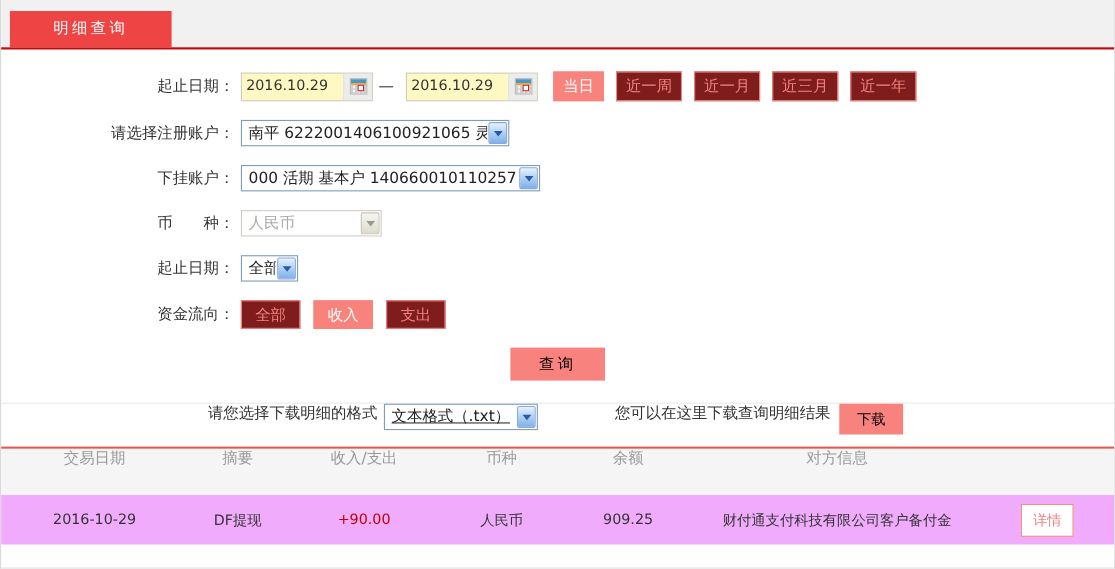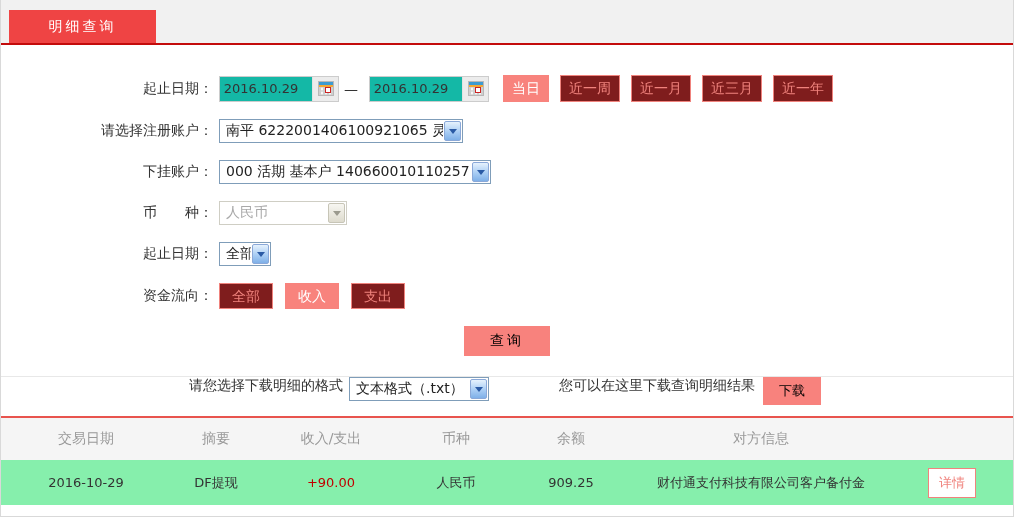--- a/index.html
+++ b/index.html
@@ -16,26 +16,26 @@
   }
   
   .tab-bar { background:#f1f1f1; height:43px; padding:10px 0 0 8px; }
   .tab {
     display:inline-block; width:147px; height:33px; line-height:33px;
     background:#ef4444; color:#fff; text-align:center;
     font-size:14px; letter-spacing:3px; cursor:pointer;
   }
   .red-rule { height:2px; background:#c30b0b; }
   
-  .form { padding-top:30px; }
+  .form { padding-top:20px; }
   .form-row { display:flex; align-items:center; margin-bottom:17px; font-size:14px; }
   .flabel { width:212px; text-align:right; flex:none; color:#333; }
   .date-input {
     display:flex; align-items:center; height:26px; width:120px;
-    border:1px solid #cccccc; background:#14b8a6; margin-left:6px;
+    border:1px solid #cccccc; background:#fef9c3; margin-left:6px;
   }
   .date-input input {
     border:none; outline:none; width:82px; height:22px;
     font-size:13px; text-align:center; color:#333; background:transparent;
     font-family:"DejaVu Sans","Liberation Sans",sans-serif;
   }
   .cal-btn {
     width:26px; height:24px; background:#ececec; border-left:1px solid #e2e2e2;
     display:flex; align-items:center; justify-content:center; cursor:pointer; margin-left:auto;
   }
@@ -73,21 +73,21 @@
   }
   .tri { width:0; height:0; border-left:4px solid transparent; border-right:4px solid transparent; border-top:5px solid #2a5aa5; }
   .xp-select.disabled { border-color:#cfcec4; cursor:default; }
   .xp-select.disabled .val { color:#a9a9a9; }
   .xp-select.disabled .arrow { background:linear-gradient(#f7f6f1, #dedbce); border-color:#c7c5b7; }
   .xp-select.disabled .tri { border-top-color:#9b9a8e; }
   .w-register { width:244px; }
   .w-sub { width:272px; }
   .w-currency { width:128px; }
   .w-business { width:52px; }
-  .w-format { width:140px; }
+  .w-format { width:140px;text-decoration:underline; }
   
   .flow-btn { margin-left:12px; padding:0 12px; height:26px; line-height:24px; }
   .flow-btn.first { margin-left:6px; }
   
   .query-btn {
     display:block; margin:16px auto 20px; width:86px; height:30px;
     background:#f8827d; color:#000000; border:none; font-size:14px;
     letter-spacing:3px; cursor:pointer;
   }
   
@@ -96,22 +96,22 @@
     display:flex; align-items:flex-start; font-size:14px; color:#333;
   }
   .dl-label { margin-left:188px; }
   .dl-hint { margin-left:70px; }
   .dl-btn {
     margin-left:8px; width:58px; height:28px; background:#f8827d; color:#000000;
     border:none; font-size:13px; cursor:pointer;
   }
   .rule-salmon { height:2px; background:#e8544e; }
   
-  .tbl-header { display:flex; align-items:center; height:42px; background:#f5f5f5; color:#999; font-size:14px; }
-  .tbl-row { display:flex; align-items:center; height:45px; background:#86efac; font-size:13px; color:#333; }
+  .tbl-header { display:flex; align-items:flex-start; height:42px; background:#f5f5f5; color:#999; font-size:14px; }
+  .tbl-row { display:flex; align-items:center; height:45px; background:#f0abfc; font-size:13px; color:#333; }
   .c { text-align:center; }
   .c1 { width:170px; } .c2 { width:90px; } .c3 { width:140px; }
   .c4 { width:110px; } .c5 { width:120px; } .c6 { width:260px; }
   .c7 { flex:1; }
   .amount { color:#c00000; }
   .detail-btn {
     border:1px solid #f0837d; color:#f0837d; background:#fff;
     padding:5px 10px; font-size:13px; cursor:pointer;
   }
 </style>

